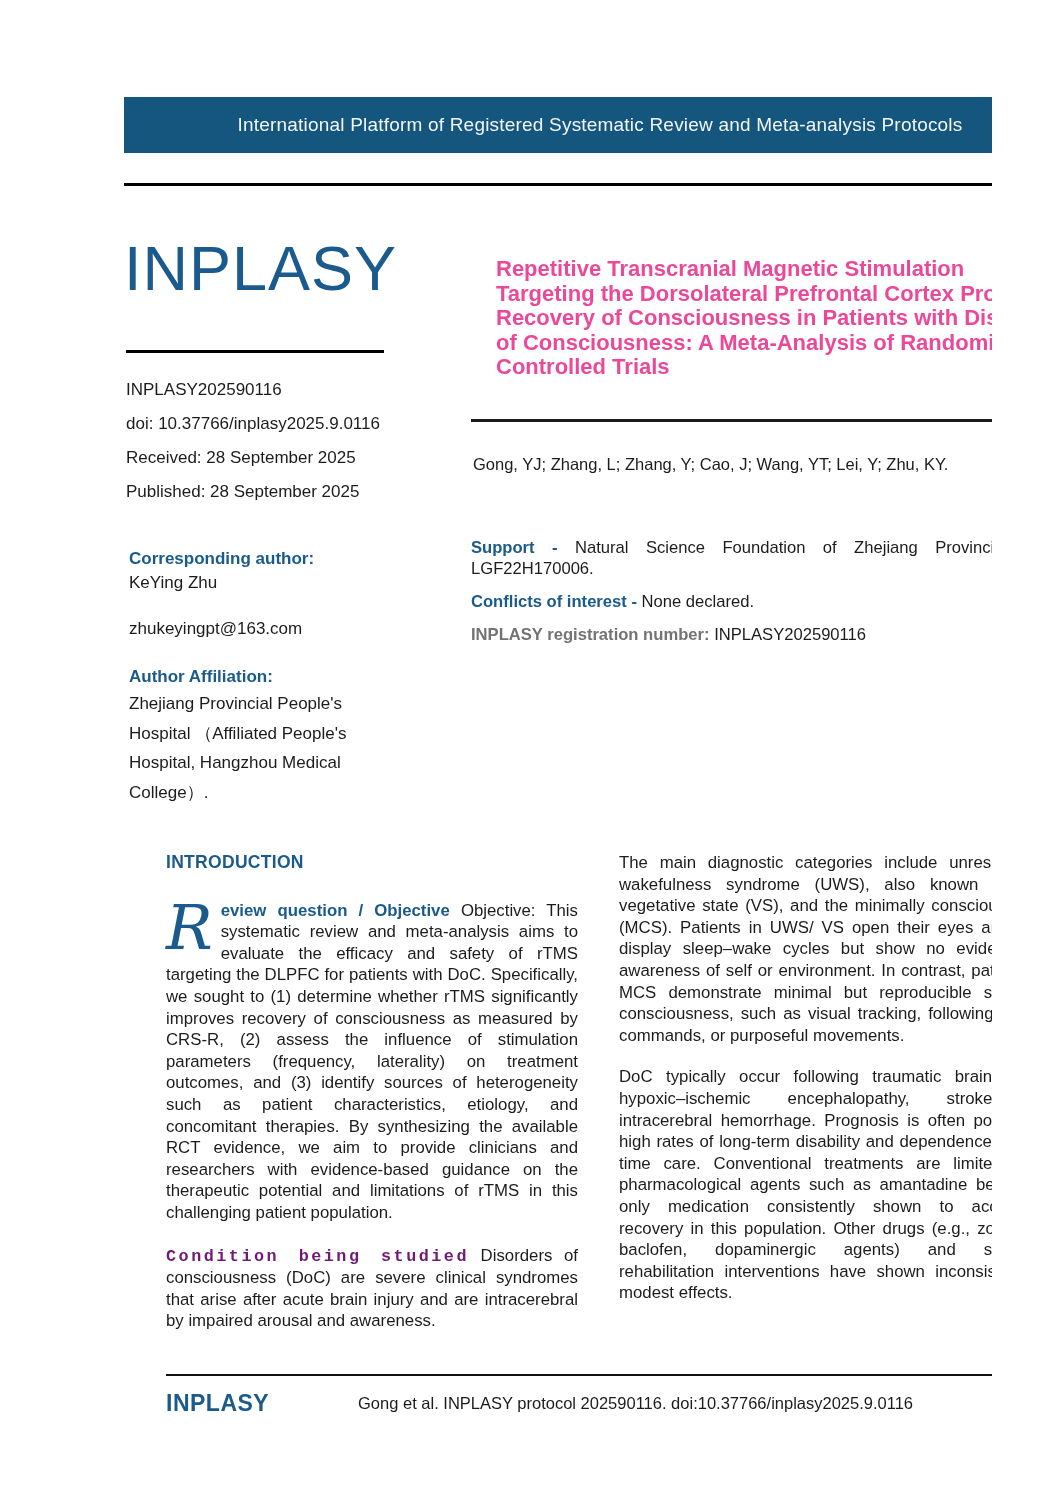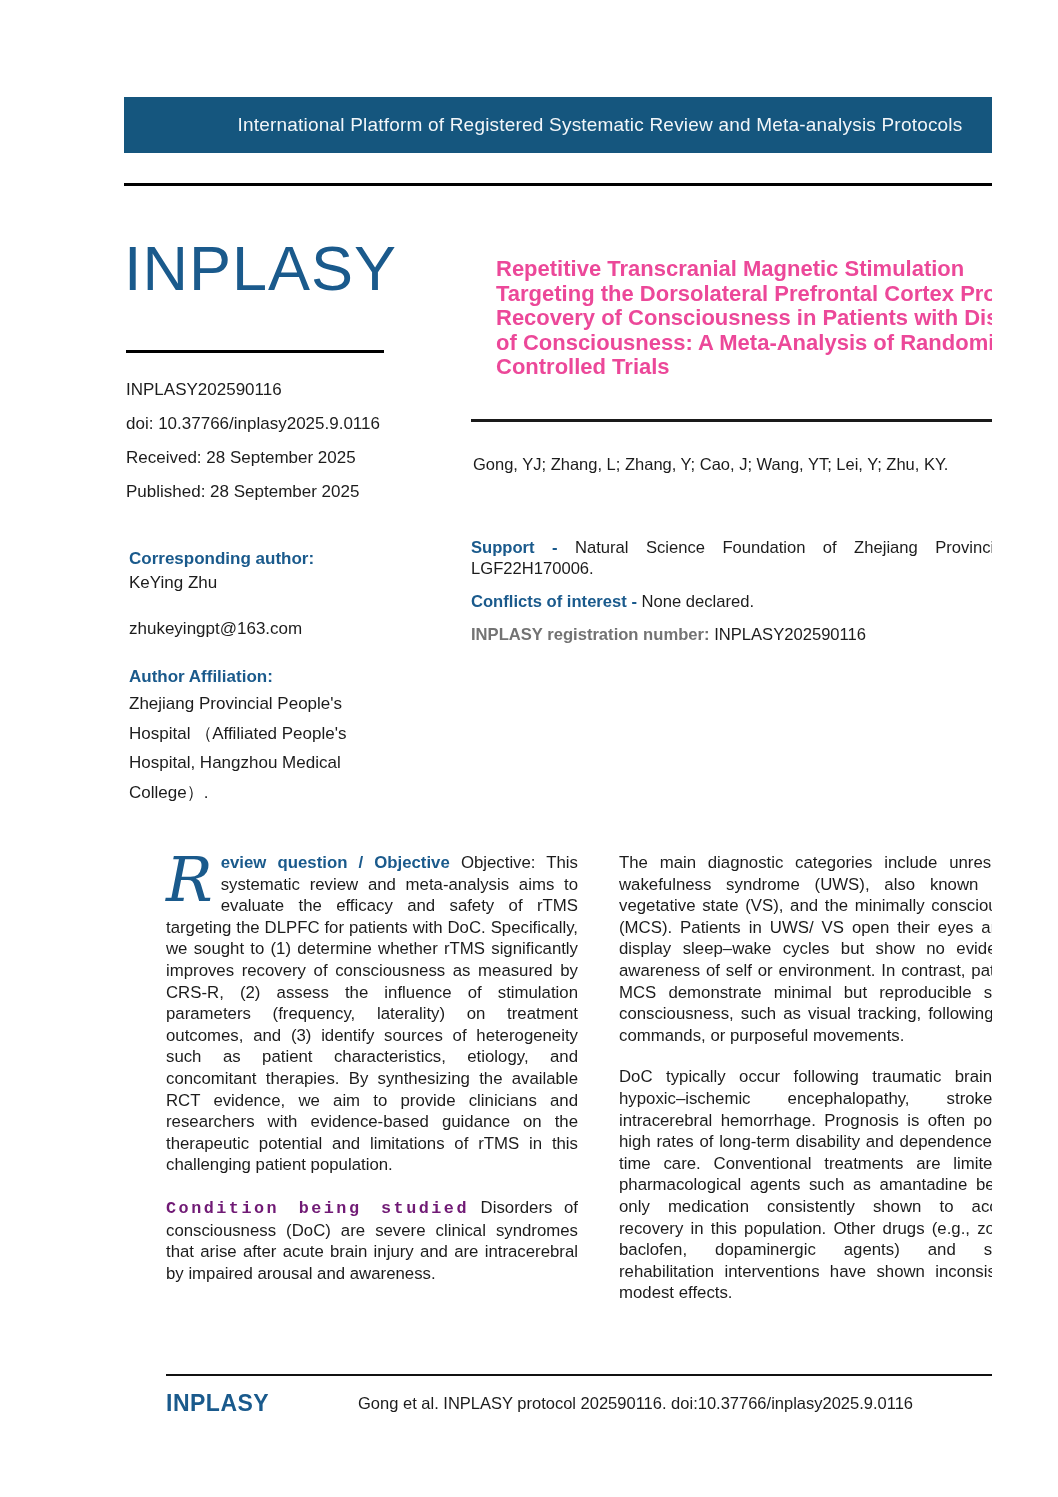--- a/index.html
+++ b/index.html
@@ -129,20 +129,21 @@
       <span class="lbl">Conflicts of interest -</span>
       <span>None declared.</span>
     </p>
     <p>
       <span class="reg-lbl">INPLASY registration number:</span>
       <span>INPLASY202590116</span>
     </p>
   </div>
 
   <div class="abs col col-left">
+    <h2>INTRODUCTION</h2>
     <p>
       <span class="dropcap">R</span><span class="sec-lbl">eview question / Objective</span>
       <span>Objective: This systematic review and meta-analysis aims to evaluate the efficacy and safety of rTMS targeting the DLPFC for patients with DoC. Specifically, we sought to (1) determine whether rTMS significantly improves recovery of consciousness as measured by CRS-R, (2) assess the influence of stimulation parameters (frequency, laterality) on treatment outcomes, and (3) identify sources of heterogeneity such as patient characteristics, etiology, and concomitant therapies. By synthesizing the available RCT evidence, we aim to provide clinicians and researchers with evidence-based guidance on the therapeutic potential and limitations of rTMS in this challenging patient population.</span>
     </p>
     <p class="par2">
       <span class="cond-lbl">Condition being studied</span>
       <span>Disorders of consciousness (DoC) are severe clinical syndromes that arise after acute brain injury and are intracerebral by impaired arousal and awareness.</span>
     </p>
   </div>
 

